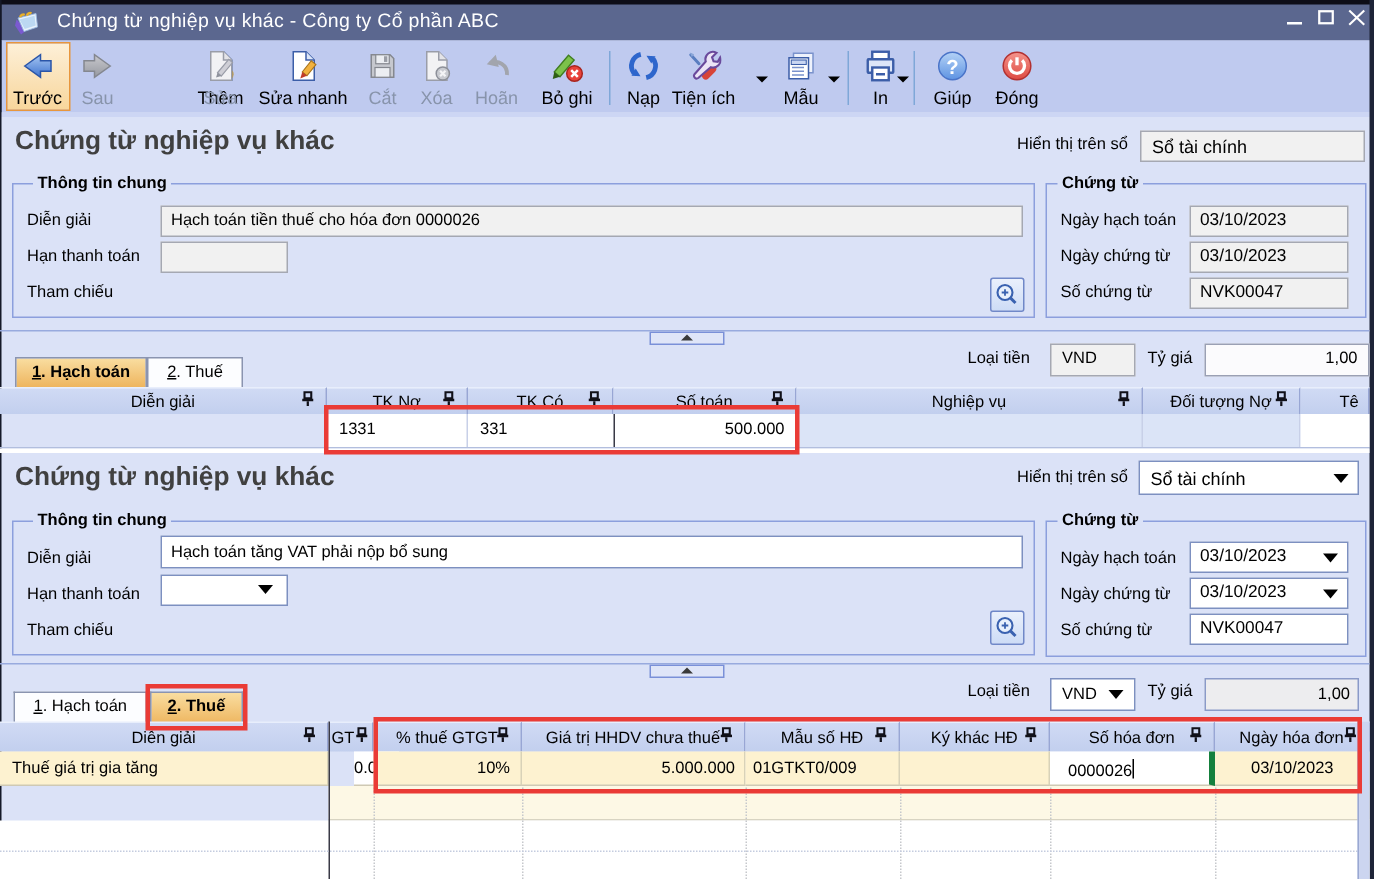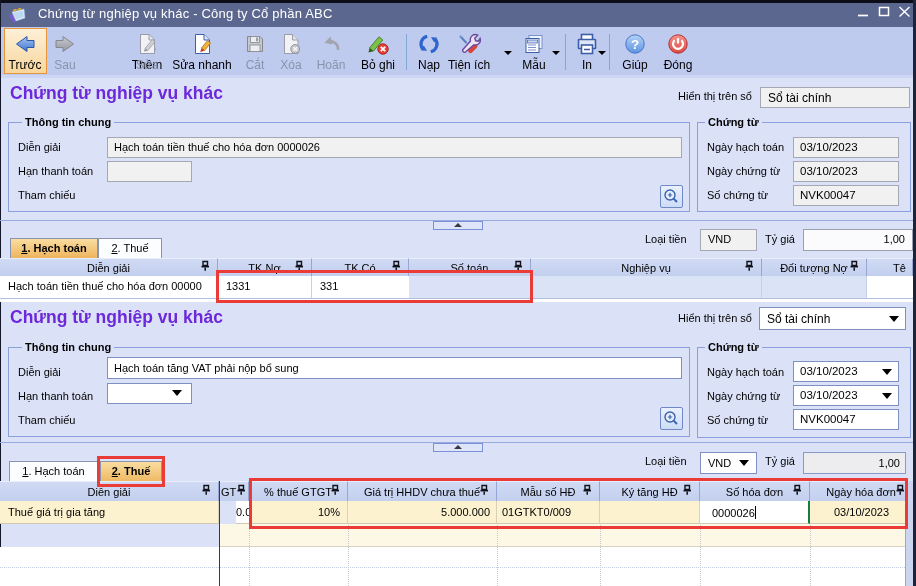--- a/index.html
+++ b/index.html
@@ -17,21 +17,21 @@
   .tlbl.dis{color:#8894ab;}
   .sep{position:absolute;top:7px;width:1px;height:36px;background:#7fa7d8;}
   .drop{position:absolute;width:0;height:0;border-left:4px solid transparent;border-right:4px solid transparent;border-top:4px solid #000;}
   
   .lbl{position:absolute;font-size:11px;color:#000;white-space:nowrap;}
   .box{position:absolute;box-sizing:border-box;font-size:11px;color:#000;white-space:nowrap;overflow:hidden;}
   .ro{background:#f1f1f1;border:1px solid #a5a8b2;}
   .wh{background:#ffffff;border:1px solid #7d90c0;}
   .grp{position:absolute;border:1px solid #8c9fdd;box-sizing:border-box;}
   .glbl{position:absolute;font-size:11px;font-weight:bold;color:#000;background:#dbe2f7;padding:0 3px;white-space:nowrap;}
-  .hdr{position:absolute;font-size:17.5px;font-weight:bold;color:#6d28d9;white-space:nowrap;}
+  .hdr{position:absolute;font-size:17.5px;font-weight:bold;color:#404040;white-space:nowrap;}
   .carrow{position:absolute;width:0;height:0;border-left:5px solid transparent;border-right:5px solid transparent;border-top:6px solid #000;}
   
   .tab{position:absolute;box-sizing:border-box;font-size:11px;text-align:center;border:1px solid #8a94b0;border-bottom:none;padding-top:3px;}
   .tab-on{background:linear-gradient(#f9dda0,#eeb55e);font-weight:bold;}
   .tab-off{background:#fcfdff;}
   
   .ghead{position:absolute;box-sizing:border-box;background:linear-gradient(#d0daf4,#c2cfee);border-right:1px solid #98a6d4;border-top:1px solid #e8eefc;font-size:11px;color:#000;text-align:center;overflow:hidden;white-space:nowrap;}
   .gcell{position:absolute;box-sizing:border-box;font-size:11px;color:#000;white-space:nowrap;overflow:hidden;padding-top:4px;}
   .redbox{position:absolute;border:3px solid #ea3b36;box-sizing:border-box;}
   .pin{position:absolute;top:4px;}
@@ -251,23 +251,23 @@
     <div class="ghead" style="left:0px;top:180px;width:218px;height:18px;padding-top:3px;">Diễn giải</div>
     <div class="ghead" style="left:218px;top:180px;width:94px;height:18px;padding-top:3px;">TK Nợ</div>
     <div class="ghead" style="left:312px;top:180px;width:97px;height:18px;padding-top:3px;">TK Có</div>
     <div class="ghead" style="left:409px;top:180px;width:122px;height:18px;padding-top:3px;">Số toán</div>
     <div class="ghead" style="left:531px;top:180px;width:231px;height:18px;padding-top:3px;">Nghiệp vụ</div>
     <div class="ghead" style="left:762px;top:180px;width:105px;height:18px;padding-top:3px;">Đối tượng Nợ</div>
     <div class="ghead" style="left:867px;top:180px;width:46px;height:18px;padding-top:3px;">
         <span style="position:absolute;left:26px;">Tê</span>
       </div>
 
-    <div class="gcell" style="left:0px;top:198px;width:218px;height:22px;background:#fff;border-right:1px solid #c8d0e8;padding-left:8px;">Hạch toán tiền thuế cho hóa đơn 00000</div>
     <div class="gcell" style="left:218px;top:198px;width:94px;height:22px;background:#fff;border-right:1px solid #c8d0e8;padding-left:8px;">1331</div>
     <div class="gcell" style="left:312px;top:198px;width:97px;height:22px;background:#fff;padding-left:8px;">331</div>
+    <div class="gcell" style="left:409px;top:198px;width:122px;height:22px;background:#fff;border-left:1px solid #3a3a46;border-right:1px solid #c8d0e8;text-align:right;padding-right:7px;">500.000</div>
     <div class="gcell" style="left:531px;top:198px;width:231px;height:22px;background:#dbe4f7;border-right:1px solid #c8d0e8;"></div>
     <div class="gcell" style="left:762px;top:198px;width:105px;height:22px;background:#dbe4f7;border-right:1px solid #c8d0e8;"></div>
     <div class="gcell" style="left:867px;top:198px;width:46px;height:22px;background:#fff;"></div>
     <div class="abs" style="left:0;top:220px;width:913px;height:1px;background:#b2bede;"></div>
     <div class="abs" style="left:0;top:221px;width:913px;height:3px;background:#ffffff;"></div>
     <svg class="pin" style="left:201px;top:182px;" width="8" height="12">
         <path d="M2 1.5 h4.5 v4 h-4.5 z" fill="none" stroke="#101018" stroke-width="1.4"></path>
         <path d="M0.5 6.6 h7.5" stroke="#101018" stroke-width="1.7"></path>
         <path d="M4.2 7.5 v3.2" stroke="#101018" stroke-width="1.5"></path>
       </svg>
@@ -338,31 +338,31 @@
     <div class="lbl" style="left:765px;top:153px;">Tỷ giá</div>
     <div class="box" style="left:803px;top:150px;width:103px;height:22px;background:#ededef;border:1px solid #8a9ac8;text-align:right;padding:4px 5px 0 0;">1,00</div>
     <div class="tab tab-off" style="left:9px;top:159px;width:89px;height:22px;"><u>1</u>. Hạch toán</div>
     <div class="tab tab-on" style="left:100px;top:159px;width:62px;height:22px;"><u>2</u>. Thuế</div>
 
     <div class="ghead" style="left:0px;top:179px;width:219px;height:20px;padding-top:4px;">Diễn giải</div>
     <div class="ghead" style="left:219px;top:179px;width:30px;height:20px;padding-top:4px;text-align:left;padding-left:2px;">GT</div>
     <div class="ghead" style="left:249px;top:179px;width:99px;height:20px;padding-top:4px;">% thuế GTGT</div>
     <div class="ghead" style="left:348px;top:179px;width:149px;height:20px;padding-top:4px;">Giá trị HHDV chưa thuế</div>
     <div class="ghead" style="left:497px;top:179px;width:103px;height:20px;padding-top:4px;">Mẫu số HĐ</div>
-    <div class="ghead" style="left:600px;top:179px;width:100px;height:20px;padding-top:4px;">Ký tăng HĐ</div>
+    <div class="ghead" style="left:600px;top:179px;width:100px;height:20px;padding-top:4px;">Ký khác HĐ</div>
     <div class="ghead" style="left:700px;top:179px;width:110px;height:20px;padding-top:4px;">Số hóa đơn</div>
     <div class="ghead" style="left:810px;top:179px;width:103px;height:20px;padding-top:4px;">Ngày hóa đơn</div>
 
     <div class="gcell" style="left:0px;top:199px;width:219px;height:23px;background:#fdf2d0;border-right:1px solid #d8d2b8;border-bottom:1px solid #cfc9b4;padding-left:8px;padding-top:5px;">Thuế giá trị gia tăng</div>
     <div class="gcell" style="left:236px;top:199px;width:30px;height:23px;background:#ffffff;border-bottom:1px solid #cfc9b4;text-align:right;padding-right:3px;padding-top:5px;">0.000</div>
     <div class="gcell" style="left:249px;top:199px;width:99px;height:23px;background:#fdf2d0;border-right:1px solid #d8d2b8;border-bottom:1px solid #cfc9b4;text-align:right;padding-right:7px;padding-top:5px;">10%</div>
     <div class="gcell" style="left:348px;top:199px;width:149px;height:23px;background:#fdf2d0;border-right:1px solid #d8d2b8;border-bottom:1px solid #cfc9b4;text-align:right;padding-right:6px;padding-top:5px;">5.000.000</div>
     <div class="gcell" style="left:497px;top:199px;width:103px;height:23px;background:#fdf2d0;border-right:1px solid #d8d2b8;border-bottom:1px solid #cfc9b4;padding-left:5px;padding-top:5px;">01GTKT0/009</div>
     <div class="gcell" style="left:600px;top:199px;width:100px;height:23px;background:#fdf2d0;border-right:1px solid #d8d2b8;border-bottom:1px solid #cfc9b4;"></div>
-    <div class="gcell" style="left:700px;top:199px;width:110px;height:23px;background:#ffffff;border-right:2px solid #15803d;border-bottom:1px solid #cfc9b4;padding-left:12px;padding-top:5px;">0000026<span style="display:inline-block;width:1px;height:13px;background:#000;vertical-align:-2px;"></span></div>
+    <div class="gcell" style="left:700px;top:199px;width:110px;height:23px;background:#ffffff;border-right:4px solid #15803d;border-bottom:1px solid #cfc9b4;padding-left:12px;padding-top:5px;">0000026<span style="display:inline-block;width:1px;height:13px;background:#000;vertical-align:-2px;"></span></div>
     <div class="gcell" style="left:810px;top:199px;width:103px;height:23px;background:#fdf2d0;border-bottom:1px solid #cfc9b4;text-align:center;padding-top:5px;">03/10/2023</div>
 
     <div class="gcell" style="left:219px;top:222px;width:694px;height:23px;background:#fdf8e5;border-bottom:1px solid #d8d4c2;"></div>
 
     <div class="abs" style="left:0;top:245px;width:913px;height:39px;background:#fff;"></div>
     <svg class="pin" style="left:202px;top:182px;" width="8" height="12">
         <path d="M2 1.5 h4.5 v4 h-4.5 z" fill="none" stroke="#101018" stroke-width="1.4"></path>
         <path d="M0.5 6.6 h7.5" stroke="#101018" stroke-width="1.7"></path>
         <path d="M4.2 7.5 v3.2" stroke="#101018" stroke-width="1.5"></path>
       </svg>

